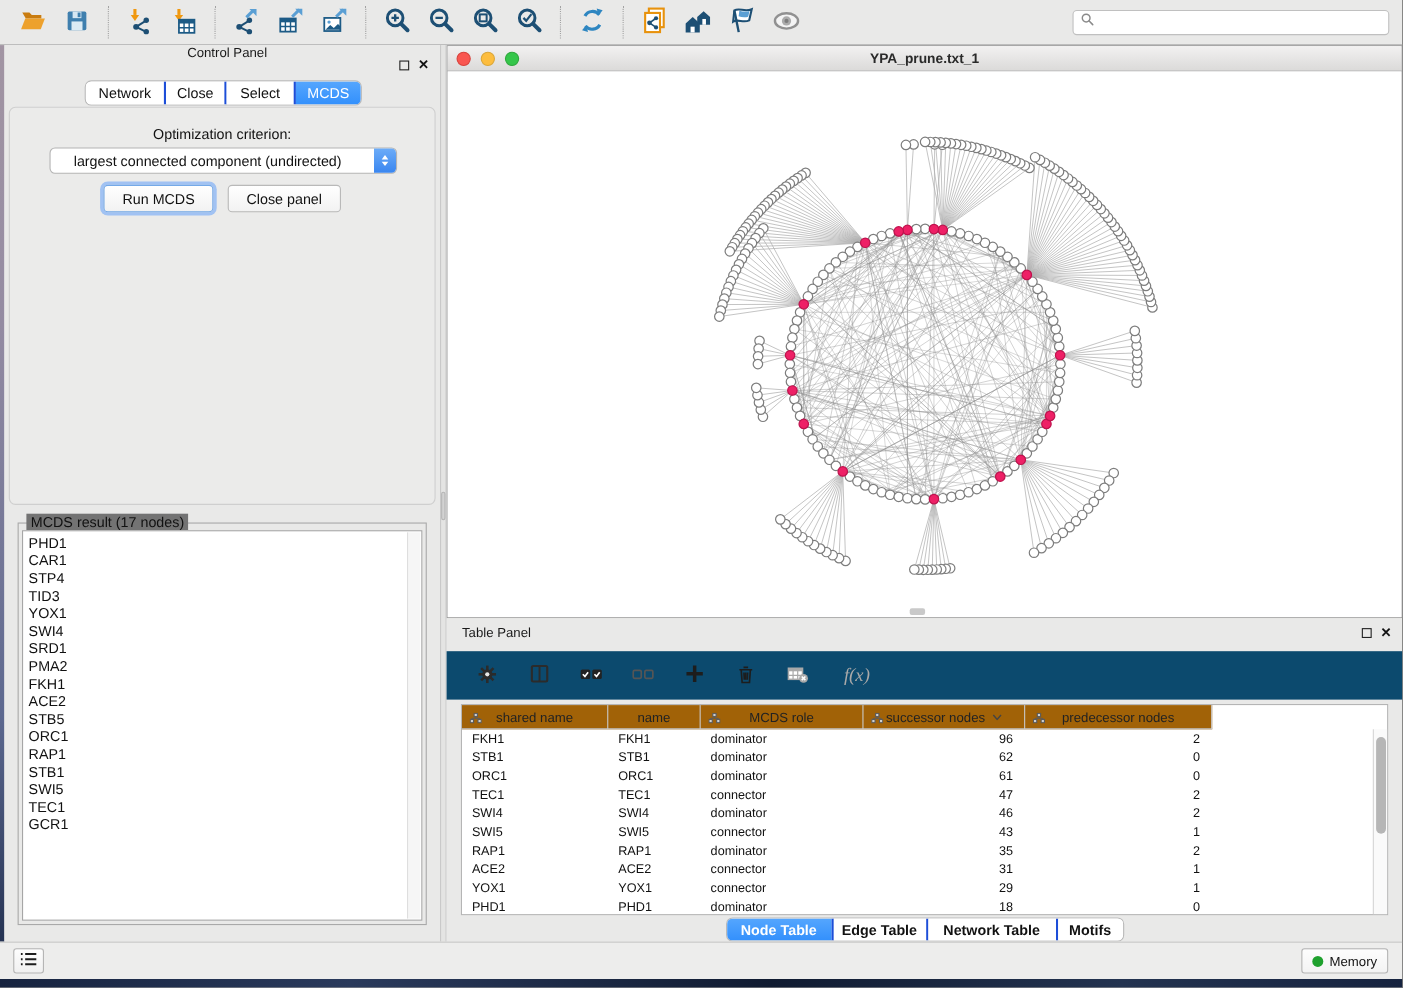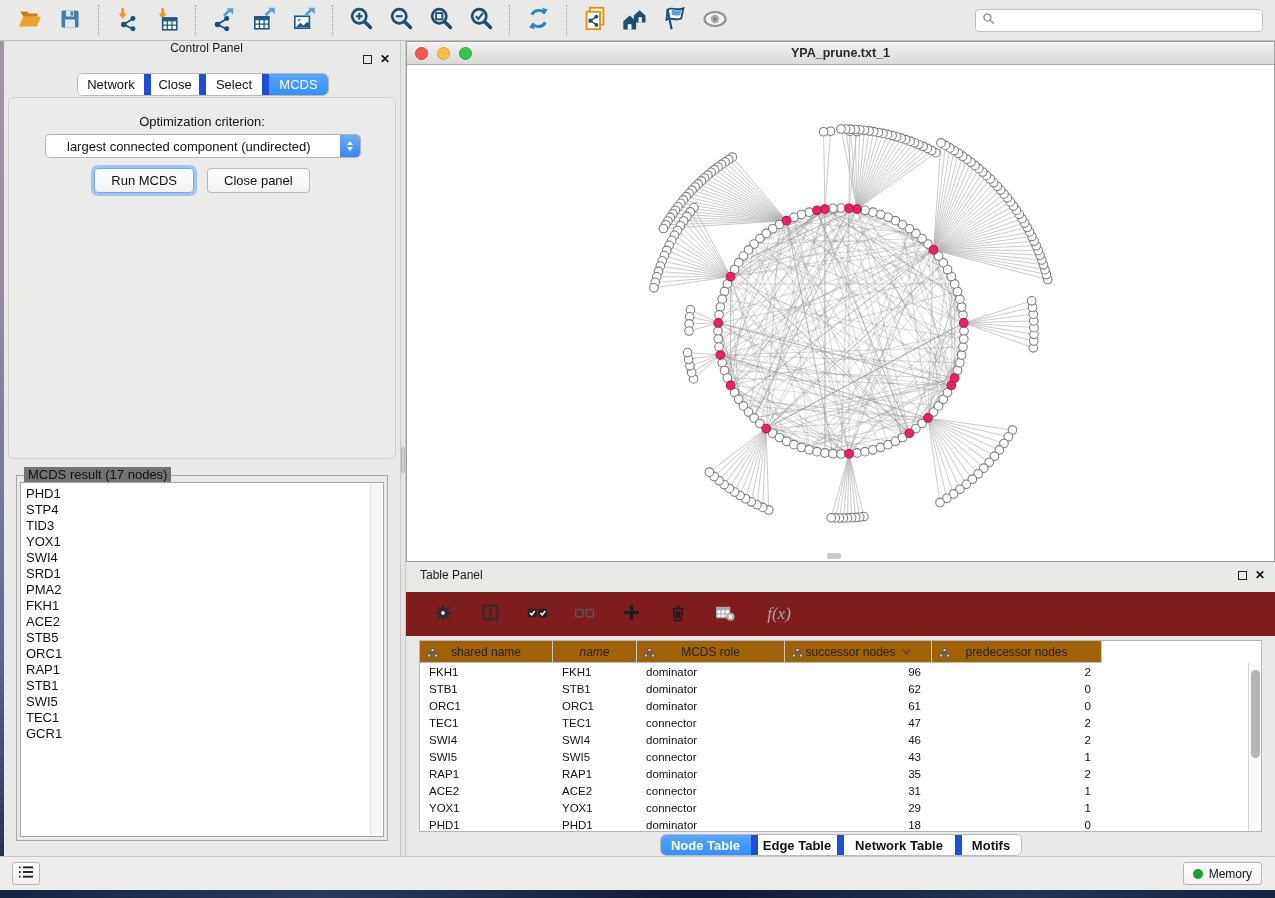--- a/index.html
+++ b/index.html
@@ -27,21 +27,21 @@
   
   .control-panel{position:absolute;left:4px;top:41px;width:396px;height:815px;background:#e9e9e8;}
   .cp-header{position:absolute;left:0;top:0;width:100%;height:26px;display:flex;align-items:center;flex-direction:column;}
   .cp-title{font-size:12px;margin-left:9px;color:#1a1a1a;}
   .win-icons{margin-left:auto;margin-right:10px;display:flex;align-items:center;gap:8px;}
   .float-ic{width:9px;height:9px;border:1.5px solid #222;display:inline-block;}
   .close-ic{font-size:12px;font-weight:700;color:#111;line-height:9px;}
   .cp-tabs{position:absolute;top:32px;left:73px;display:flex;height:23px;border:1px solid #b9b9b9;
            border-radius:6px;overflow:hidden;background:#fff;}
   .seg{height:100%;display:flex;align-items:center;justify-content:center;font-size:13px;
-       background:#fff;color:#111;border-right:7px solid #1d4ed8;cursor:pointer;}
+       background:#fff;color:#111;border-right:2px solid #1d4ed8;cursor:pointer;}
   .seg:last-child{border-right:none;}
   .seg.active{background:linear-gradient(#55a6fe,#3390fc);color:#fff;}
   .cp-box{position:absolute;left:4px;top:56px;width:388px;height:362px;background:#ebebea;
           border:1px solid #cfcfcf;border-radius:6px;}
   .opt-label{margin-top:16px;text-align:center;font-size:13px;color:#111;}
   .select{position:absolute;left:36px;top:36px;width:316px;height:24px;background:#fff;
           border:1px solid #b4b4b4;border-radius:5px;display:flex;align-items:center;cursor:pointer;}
   .select .val{flex:1;font-size:13px;padding-left:21px;color:#111;white-space:nowrap;}
   .stepper{width:20px;height:100%;background:linear-gradient(#6cacf8,#3a86f0);border-radius:0 4px 4px 0;
            display:flex;flex-direction:column;align-items:center;justify-content:center;gap:2px;}
@@ -78,21 +78,21 @@
   .tl.yellow{background:#fdbd3e;border:1px solid #dba738;}
   .tl.green{background:#35c64a;border:1px solid #2fa83d;}
   .net-title{position:absolute;left:0;right:0;text-align:center;font-size:12.5px;font-weight:600;color:#2a2a2a;}
   .net-canvas{position:absolute;left:0;top:23px;width:867px;height:496px;background:#fff;overflow:hidden;}
   .hgrip{position:absolute;left:420px;bottom:2px;width:14px;height:6px;background:#c9c9c9;border-radius:2px;}
 
   
   .table-panel{position:absolute;left:406px;top:562px;width:869px;height:294px;background:#e9e9e8;}
   .tp-header{position:absolute;left:0;top:0;width:100%;height:26px;display:flex;align-items:center;}
   .tp-title{font-size:12px;margin-left:14px;}
-  .tp-toolbar{position:absolute;left:0;top:30px;width:100%;height:44px;background:#7f1d1d;
+  .tp-toolbar{position:absolute;left:0;top:30px;width:100%;height:44px;background:#0c4a6e;
               display:flex;align-items:center;gap:21px;padding-left:24px;}
   .ticon{width:26px;height:26px;border:none;background:transparent;display:flex;align-items:center;
          justify-content:center;padding:0;cursor:pointer;}
   .fx{font-family:"Liberation Serif",serif;font-style:italic;font-size:17px;color:#a9a9a9;}
   .table-wrap{position:absolute;left:13px;top:78px;width:843px;height:192px;background:#fff;
               border:1px solid #b5b5b5;}
   .thead{position:absolute;left:0;top:0;height:22px;display:flex;background:#a16207;
          border-bottom:1px solid #bdbdbd;}
   .th{position:relative;height:22px;display:flex;align-items:center;justify-content:center;
       font-size:12px;color:#222;border-right:1px solid #c9c9c9;cursor:pointer;}
@@ -331,20 +331,21 @@
       <div class="btn-row">
         <button class="pbtn focus">Run MCDS</button>
         <button class="pbtn">Close panel</button>
       </div>
     </div>
     <div class="mcds-group">
       <span class="group-title">MCDS result (17 nodes)</span>
       <div class="listbox">
         <ul id="mcds-list">
             <li>PHD1</li>
+            <li>CAR1</li>
             <li>STP4</li>
             <li>TID3</li>
             <li>YOX1</li>
             <li>SWI4</li>
             <li>SRD1</li>
             <li>PMA2</li>
             <li>FKH1</li>
             <li>ACE2</li>
             <li>STB5</li>
             <li>ORC1</li>
@@ -1102,21 +1103,21 @@
             <span class="h-ic"><svg width="11" height="10" viewBox="0 0 11 10">
                 <g fill="#cfcfcf" stroke="#5a5a5a" stroke-width="1">
                   <rect x="4" y="0.5" width="3" height="3"></rect>
                   <rect x="0.5" y="6" width="3" height="3"></rect>
                   <rect x="7.5" y="6" width="3" height="3"></rect>
                 </g>
                 <path d="M5.5 3.5v1.5M2 6V5h7v1" fill="none" stroke="#5a5a5a" stroke-width="0.9"></path>
               </svg></span>
             <span>shared name</span>
           </div>
-          <div class="th" style="width: 84px; font-style: italic;">
+          <div class="th" style="width: 84px;">
             <span>name</span>
           </div>
           <div class="th" style="width: 148px;">
             <span class="h-ic"><svg width="11" height="10" viewBox="0 0 11 10">
                 <g fill="#cfcfcf" stroke="#5a5a5a" stroke-width="1">
                   <rect x="4" y="0.5" width="3" height="3"></rect>
                   <rect x="0.5" y="6" width="3" height="3"></rect>
                   <rect x="7.5" y="6" width="3" height="3"></rect>
                 </g>
                 <path d="M5.5 3.5v1.5M2 6V5h7v1" fill="none" stroke="#5a5a5a" stroke-width="0.9"></path>

